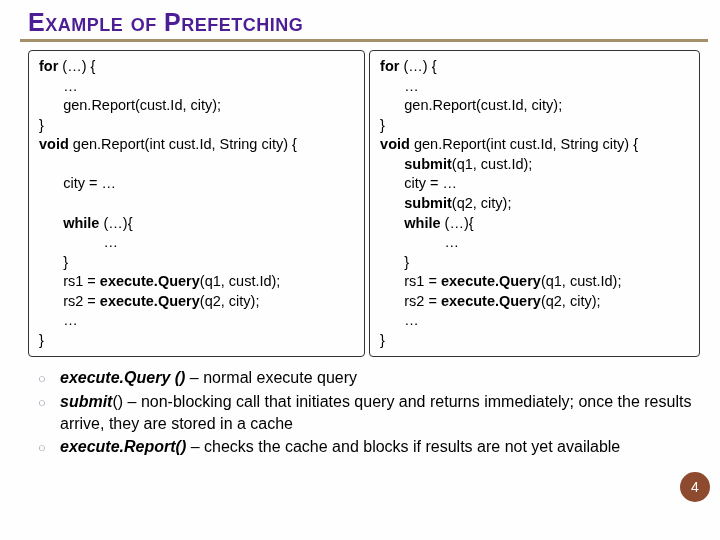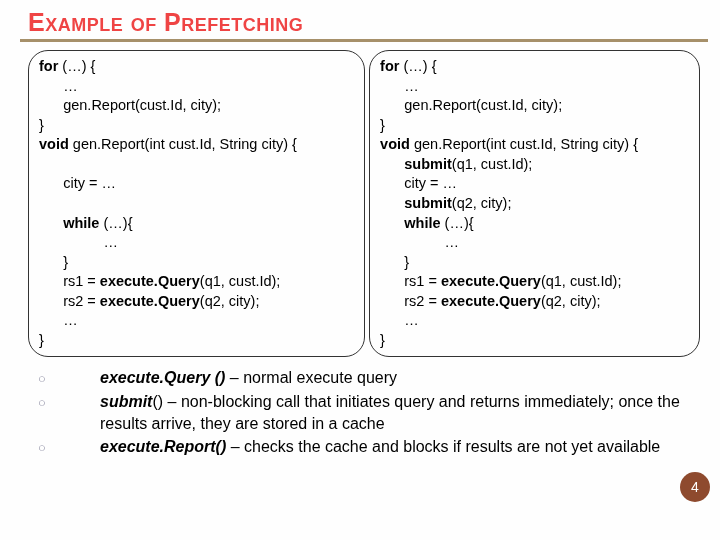--- a/index.html
+++ b/index.html
@@ -20,34 +20,34 @@
   }
   .title-bar {
     border-bottom: 3px solid #a6906a;
     padding-bottom: 2px;
     margin-bottom: 8px;
     margin-left: -8px;
     margin-right: -8px;
     padding-left: 8px;
   }
   .title {
-    color: #ef4444;
+    color: #4c1d95;
     font-size: 25px;
     font-weight: bold;
     font-variant: small-caps;
     letter-spacing: 0.5px;
   }
   .code-row {
     display: flex;
     gap: 4px;
     margin-bottom: 10px;
   }
   .code-box {
     border: 1px solid #333;
-    border-radius: 20px;
+    border-radius: 4px;
     padding: 6px 10px 6px 10px;
     font-family: Arial, sans-serif;
     font-size: 14.5px;
     line-height: 1.35;
     white-space: pre;
     flex: 1;
   }
   .code-box.left { flex: 1.02; }
   .code-box.right { flex: 1; }
   .bold { font-weight: bold; }
@@ -60,21 +60,21 @@
     display: flex;
     margin-bottom: 2px;
   }
   .bullet-mark {
     width: 22px;
     flex-shrink: 0;
     color: #8a8aa0;
     font-size: 13px;
     padding-top: 3px;
   }
-  .bullet-text { flex: 1; margin-left: 40px; }
+  .bullet-text { flex: 1; }
   .bi { font-style: italic; font-weight: bold; }
   .pagenum {
     position: absolute;
     right: 10px;
     bottom: 38px;
     width: 30px;
     height: 30px;
     background: #8e4a2e;
     color: #fff;
     border-radius: 50%;

